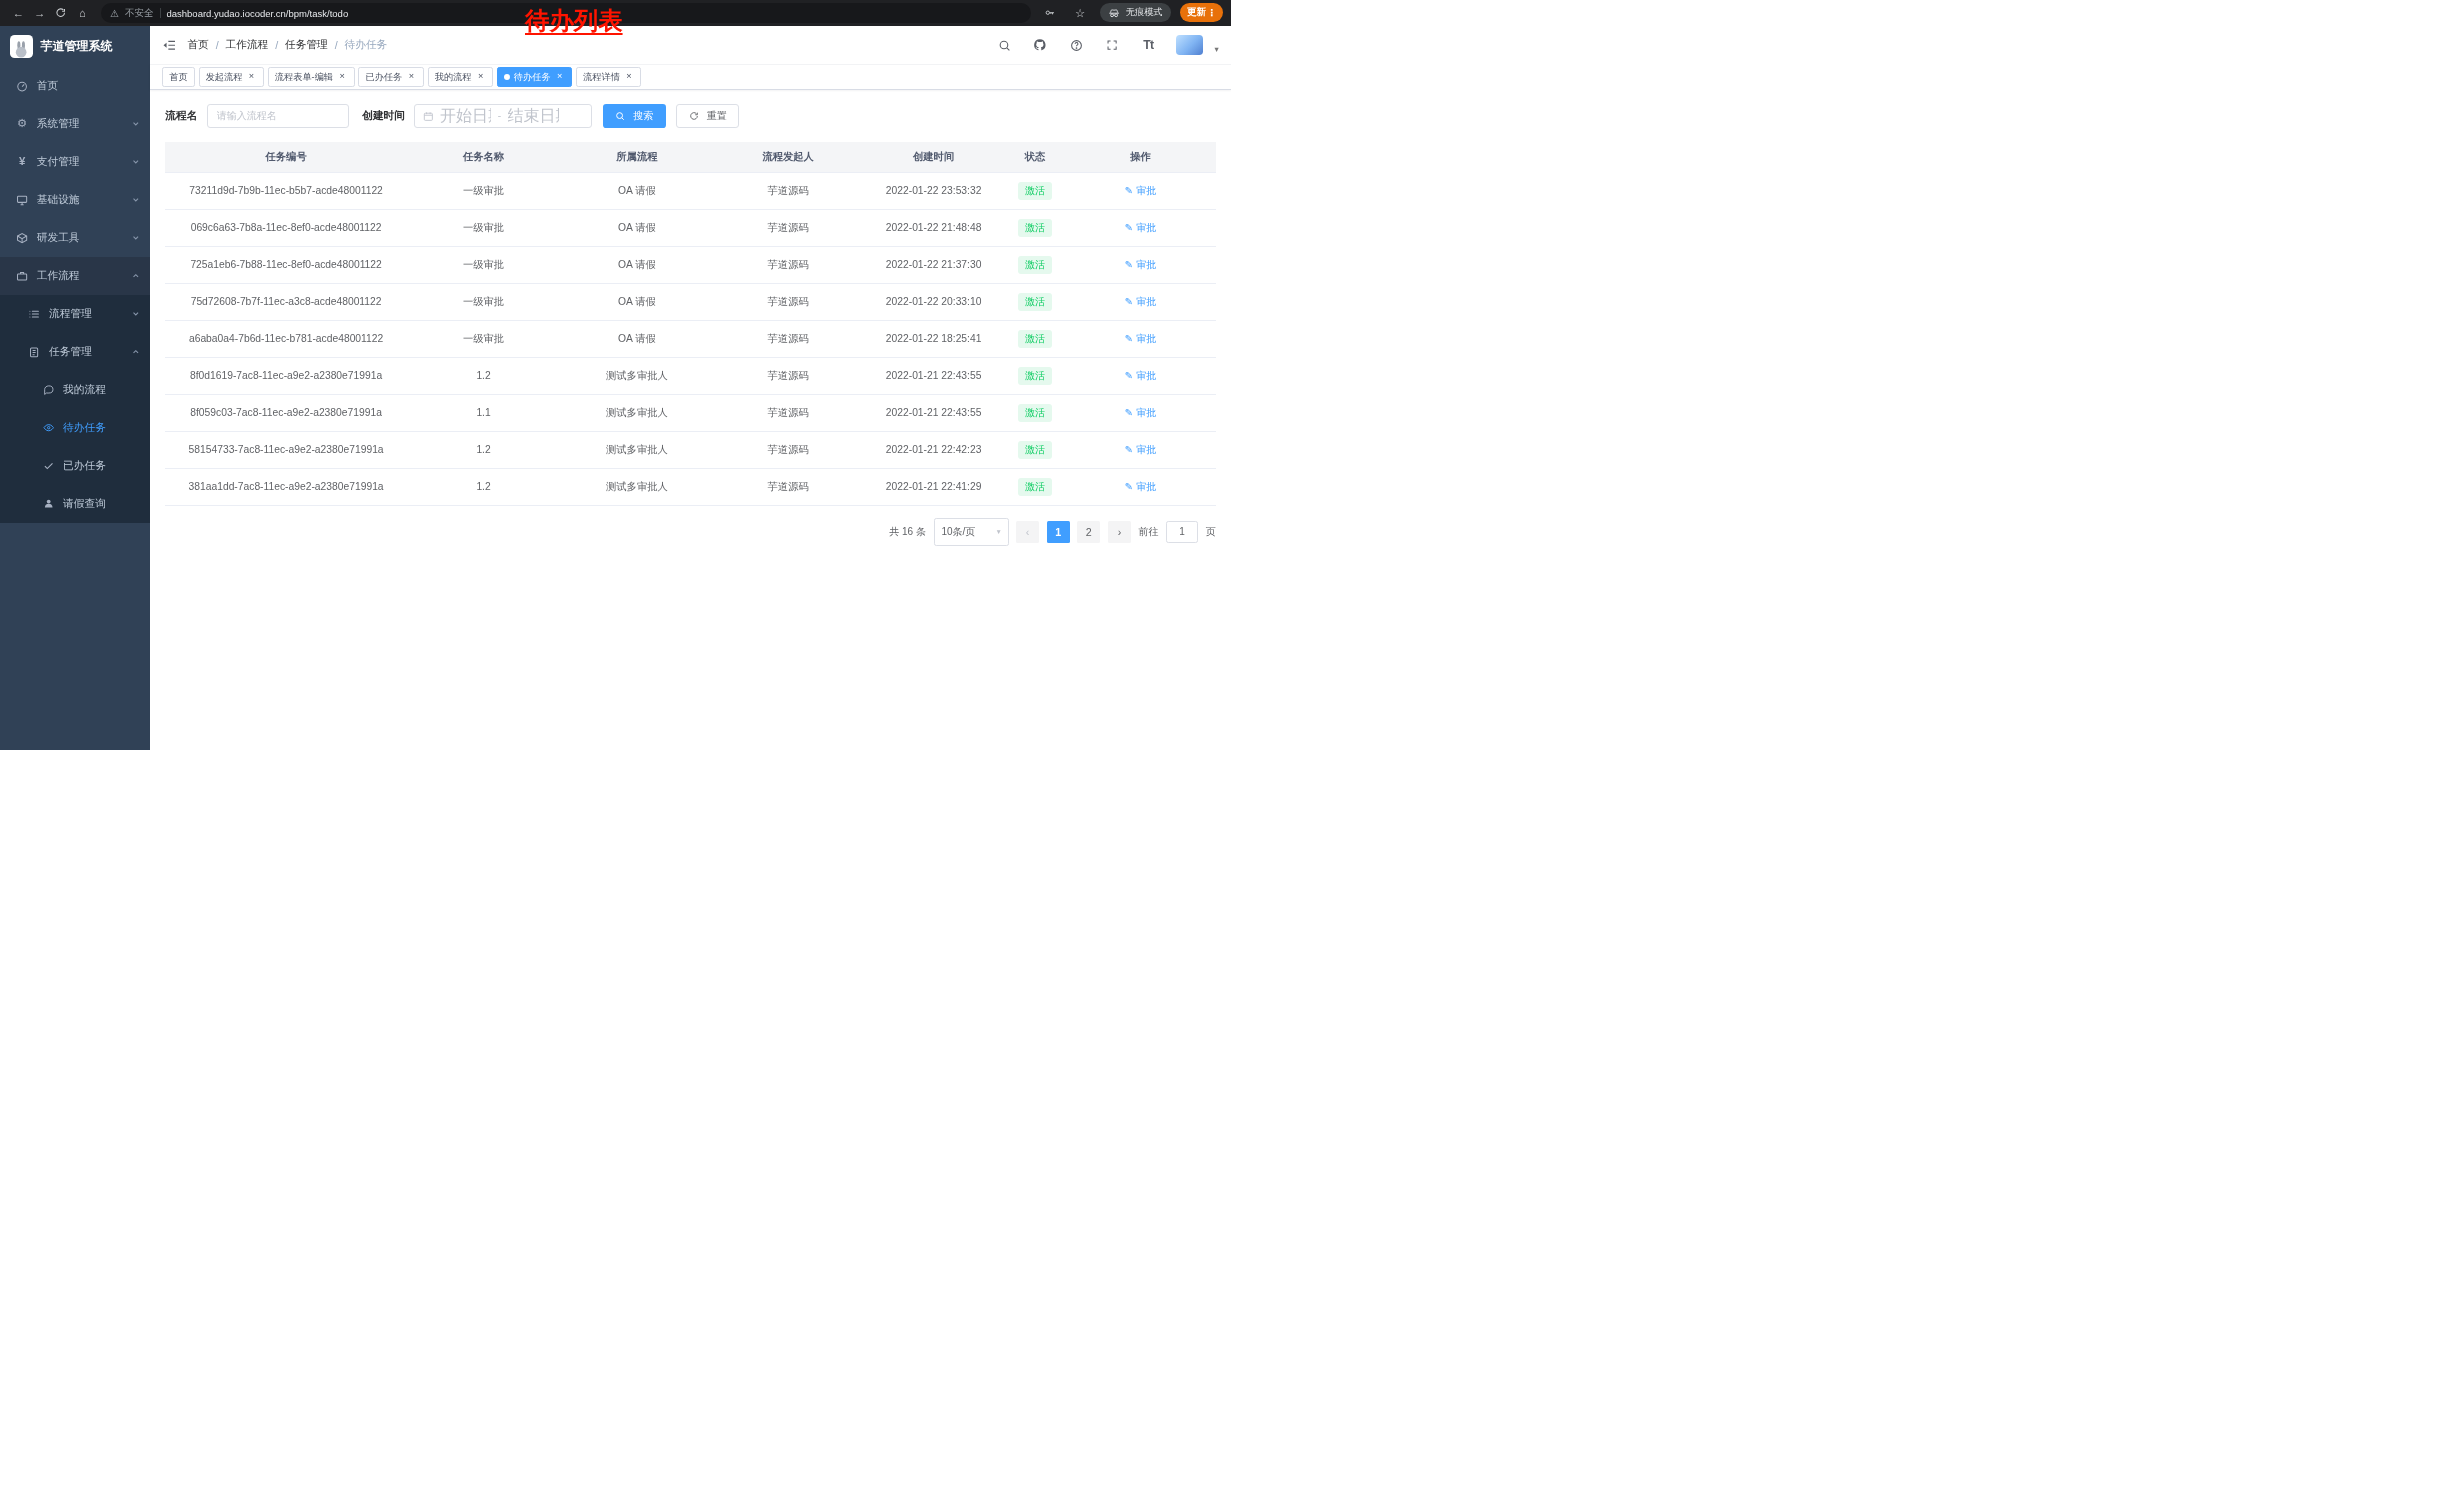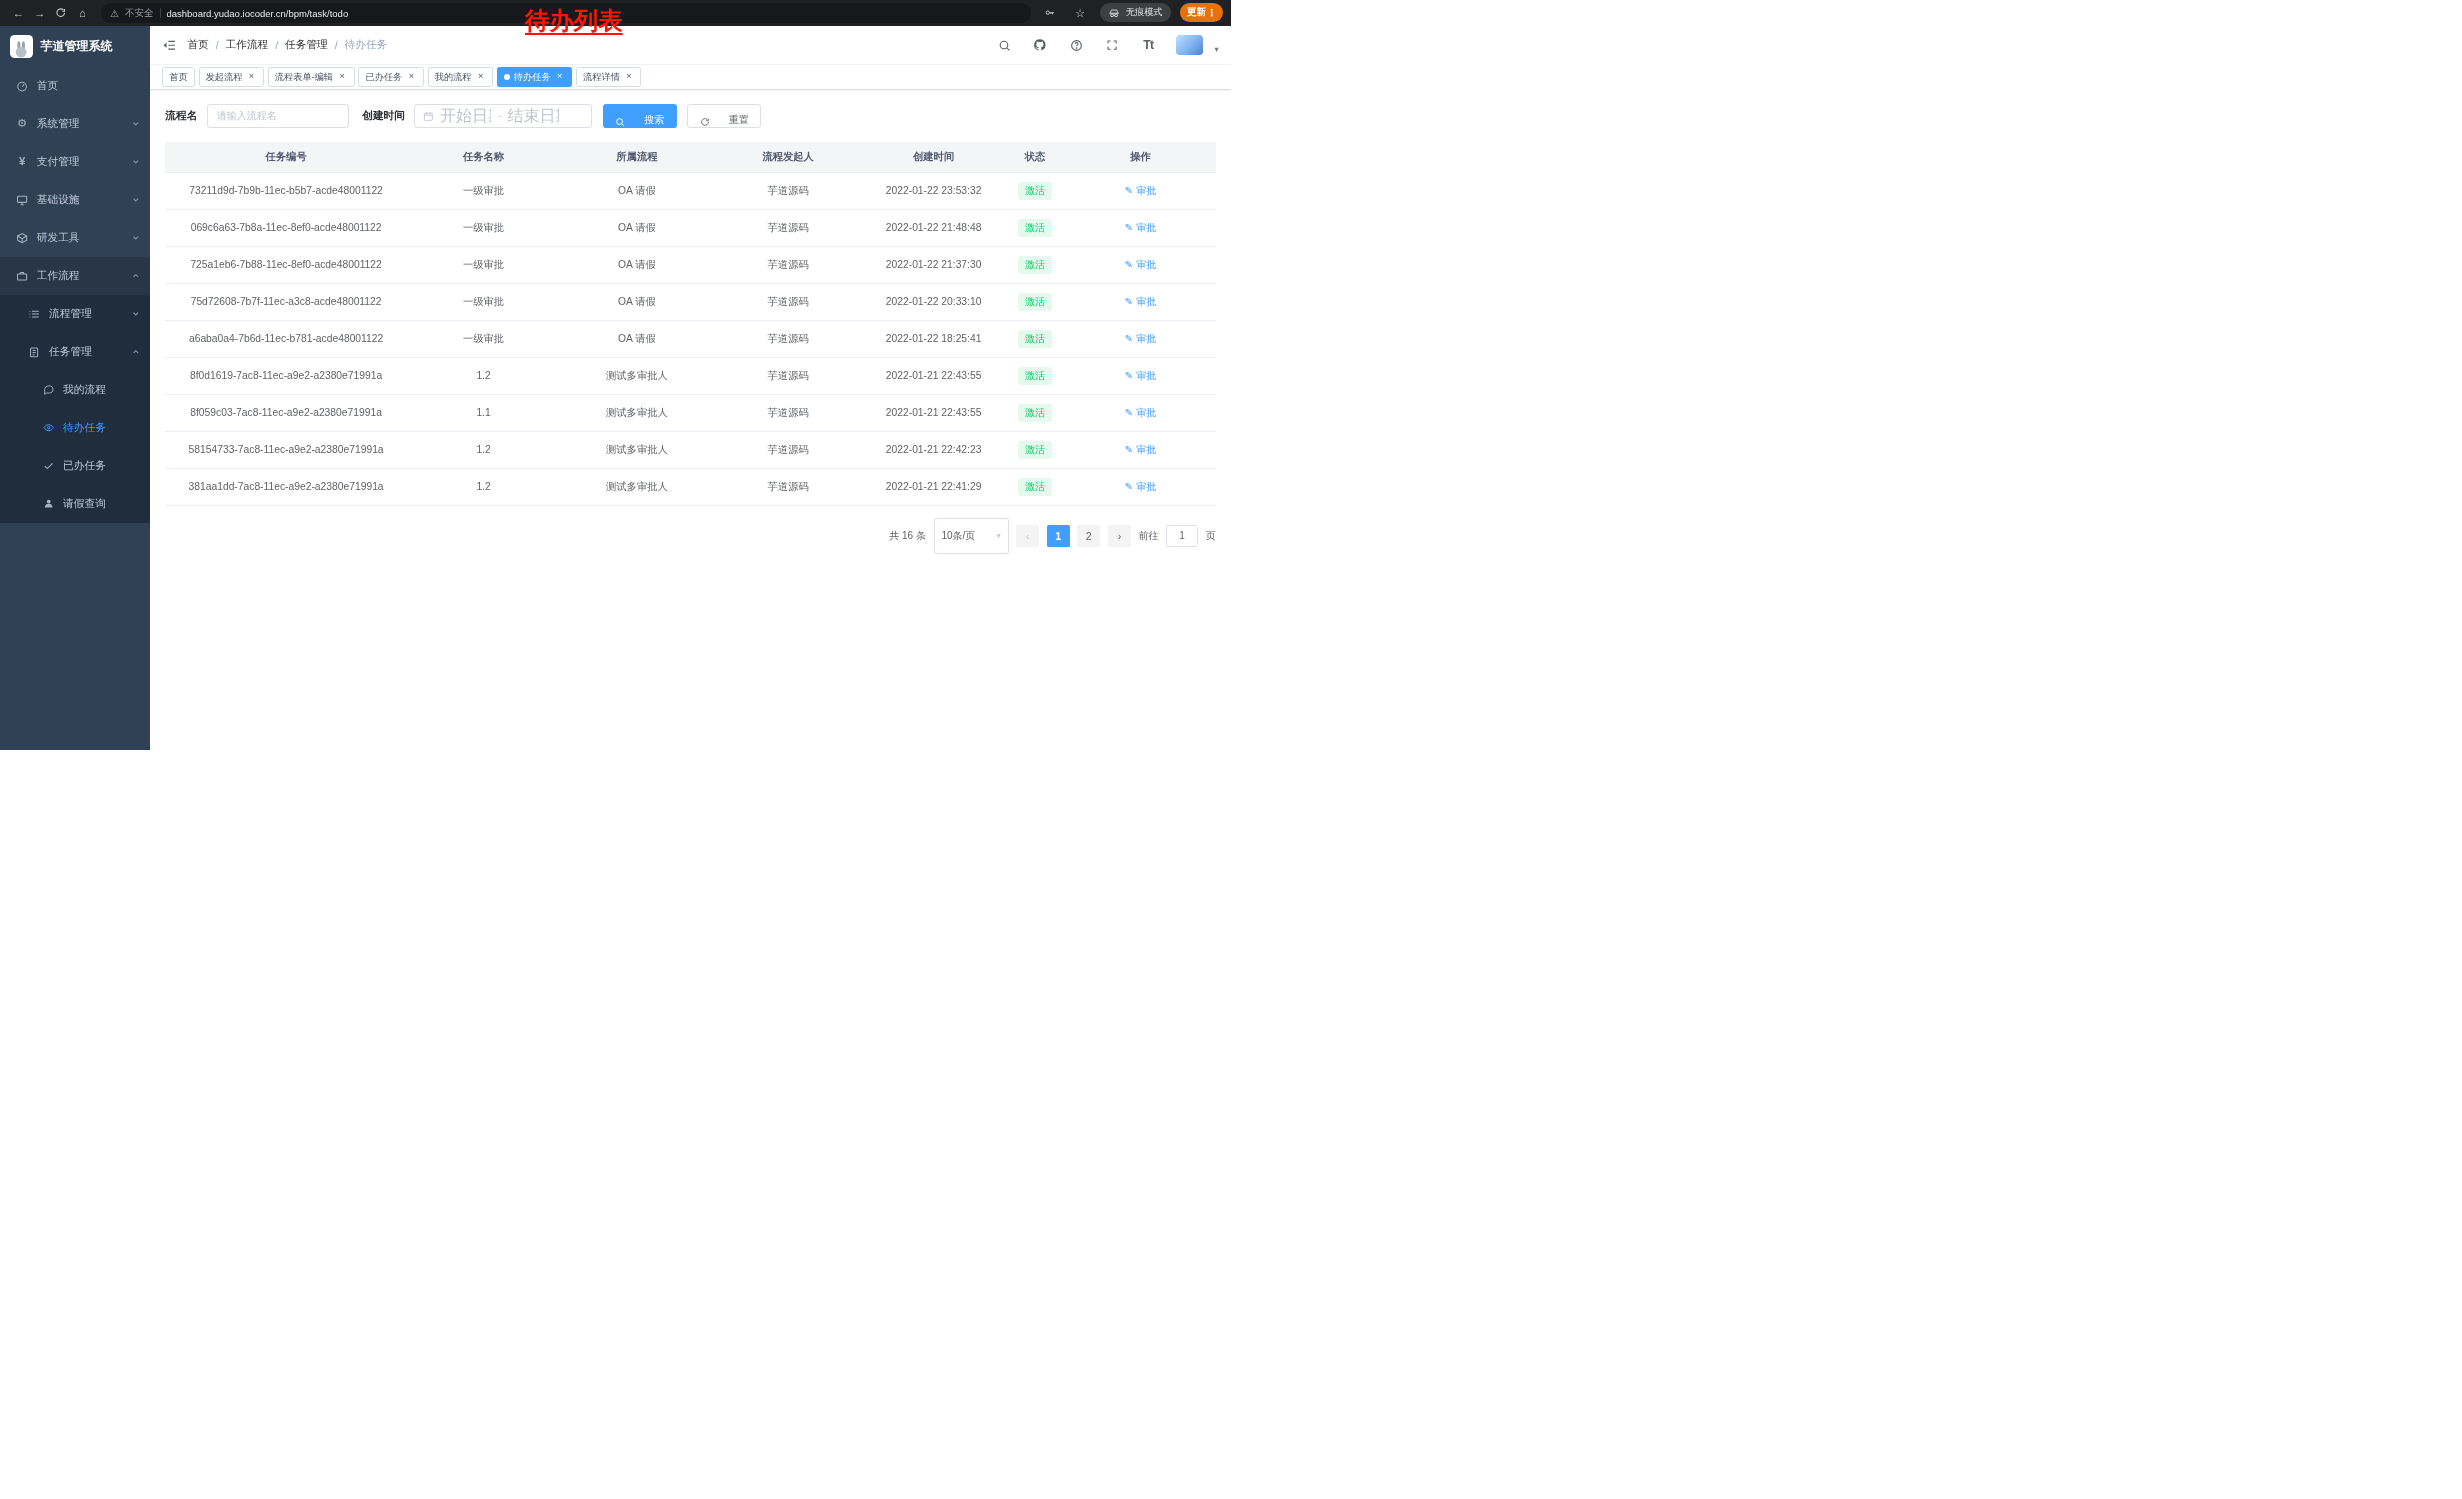--- a/index.html
+++ b/index.html
@@ -64,36 +64,36 @@
   .content { padding:13.7px 15.3px; flex:1; }
   .filter-row { display:flex; align-items:center; margin-bottom:13.7px;font-family:Liberation Serif, serif; }
   .f-label { font-weight:700; color:#303133; margin-right:9.2px; font-size:10.7px; }
   .f-input { width:142px; height:24.4px; border:0.8px solid #dcdfe6; border-radius:3.1px; padding:0 9.2px; font-size:10px; color:#606266; outline:none; font-family:inherit; }
   .f-input::placeholder { color:#c0c4cc; }
   .gap { width:13.7px; flex-shrink:0; }
   .date-range { width:178px; height:24.4px; border:0.8px solid #dcdfe6; border-radius:3.1px; display:flex; align-items:center; padding:0 7.6px; gap:4.6px; color:#c0c4cc; }
   .date-range input { border:none; outline:none; width:55px; text-align:center; font-size:16px; color:#606266; font-family:inherit; }
   .date-range input::placeholder { color:#c0c4cc; }
   .range-sep { color:#c0c4cc; font-size:10px; }
-  .btn { height:24.4px; border-radius:3.1px; padding:0 11.4px; font-size:10px; display:inline-flex; align-items:flex-end; gap:19px; cursor:pointer; border:0.8px solid transparent; font-family:inherit; }
+  .btn { height:24.4px; border-radius:3.1px; padding:0 11.4px; font-size:10px; display:inline-flex; align-items:center; gap:8px; cursor:pointer; border:0.8px solid transparent; font-family:inherit; }
   .btn-primary { background:#409eff; color:#fff; }
   .btn-plain { background:#fff; border-color:#dcdfe6; color:#606266; }
   .ml14 { margin-left:10.7px; }
 
   
   table { width:100%; border-collapse:collapse; table-layout:fixed; }
   thead th { background:#f4f5f7; height:30.5px; font-size:10.3px; color:#515a6e; font-weight:700; text-align:center; border-bottom:0.8px solid #ebeef5; }
   tbody td { height:37px; border-bottom:0.8px solid #ebeef5; text-align:center; font-size:10.3px; color:#606266; overflow:hidden; white-space:nowrap; }
   .tag-status { display:inline-block; padding:3.1px 6.9px; border-radius:3px; font-size:10px; background:#e5f9ee; color:#13ce66; line-height:1.2; }
   .op-link { color:#409eff; font-size:10px; display:inline-flex; align-items:center; gap:3.1px; text-decoration:none; cursor:pointer; }
   .op-link .pen { font-size:10px; }
 
   
   .pagination { display:flex; align-items:center; justify-content:flex-end; margin-top:12.2px; gap:7.6px; font-size:10px; color:#606266; }
-  .page-size { width:75px; height:36px; border:0.8px solid #dcdfe6; border-radius:2.3px; display:flex; align-items:center; justify-content:space-between; padding:0 6.9px; color:#606266; cursor:pointer; background:#fff; }
+  .page-size { width:75px; height:28px; border:0.8px solid #dcdfe6; border-radius:2.3px; display:flex; align-items:center; justify-content:space-between; padding:0 6.9px; color:#606266; cursor:pointer; background:#fff; }
   .sel-caret { color:#c0c4cc; font-size:7.6px; }
   .pg-btn { min-width:23px; height:21.4px; border-radius:1.5px; background:#f4f4f5; color:#606266; display:flex; align-items:center; justify-content:center; font-size:10.7px; cursor:pointer; padding:0 3.1px; }
   .pg-btn.disabled { color:#c0c4cc; }
   .pg-btn.active { background:#409eff; color:#fff; font-weight:700; }
   .goto-input { width:32px; height:21.4px; border:0.8px solid #dcdfe6; border-radius:2.3px; text-align:center; color:#606266; font-size:10px; outline:none; font-family:inherit; }
 </style>
 </head>
 <body>
 
 <div class="browser">

